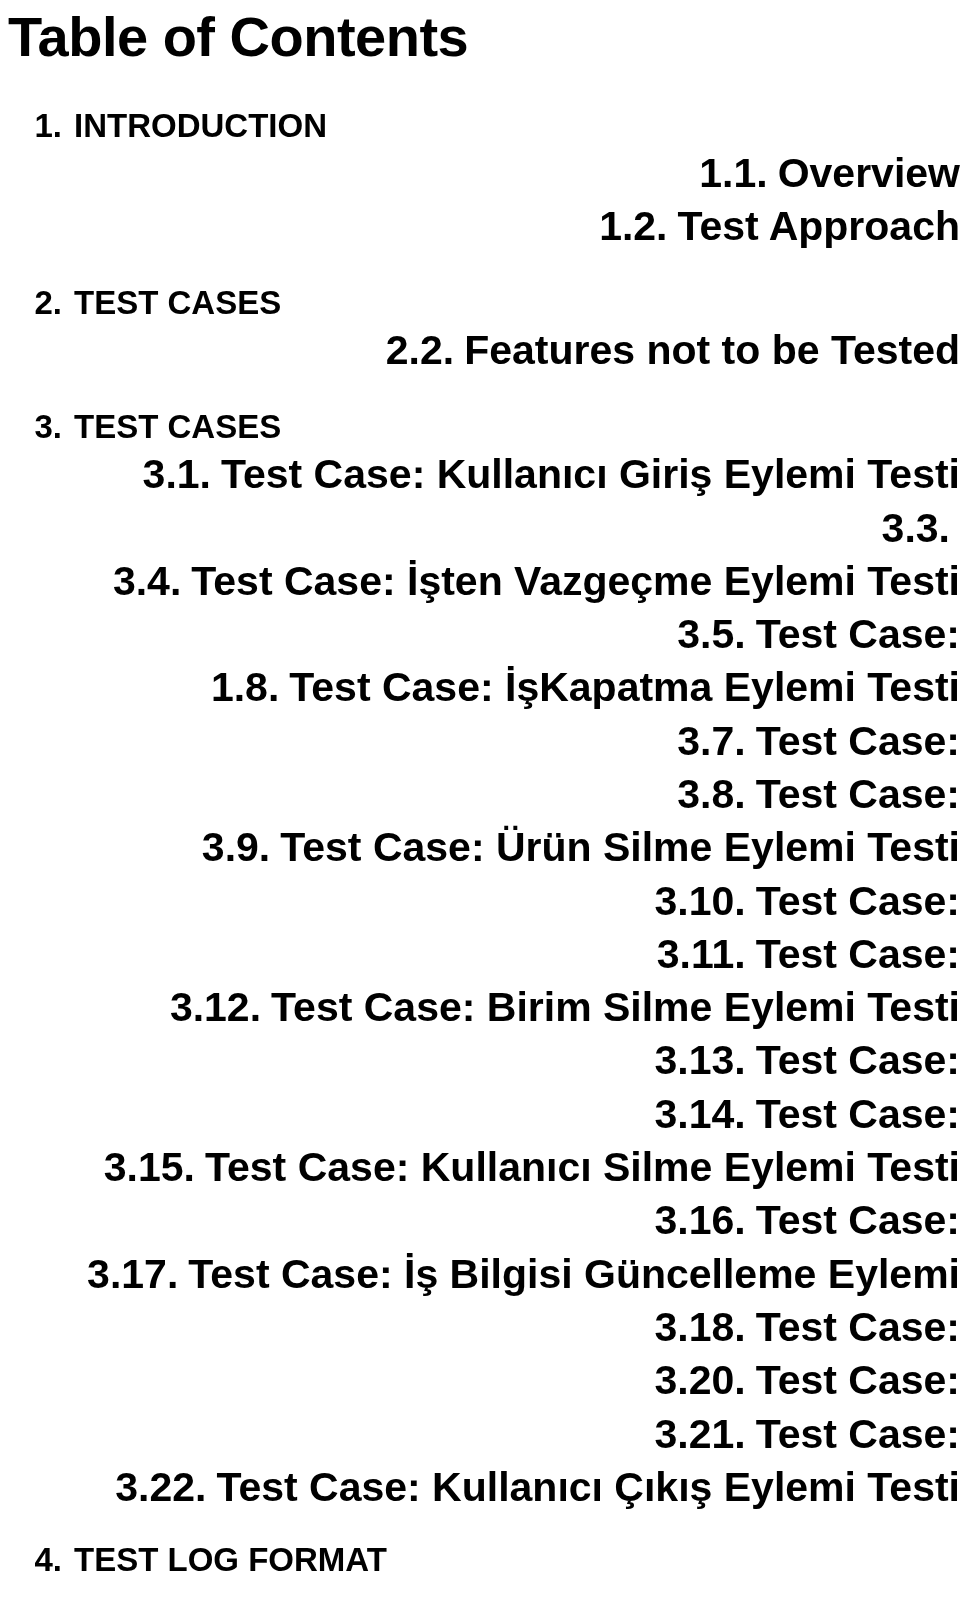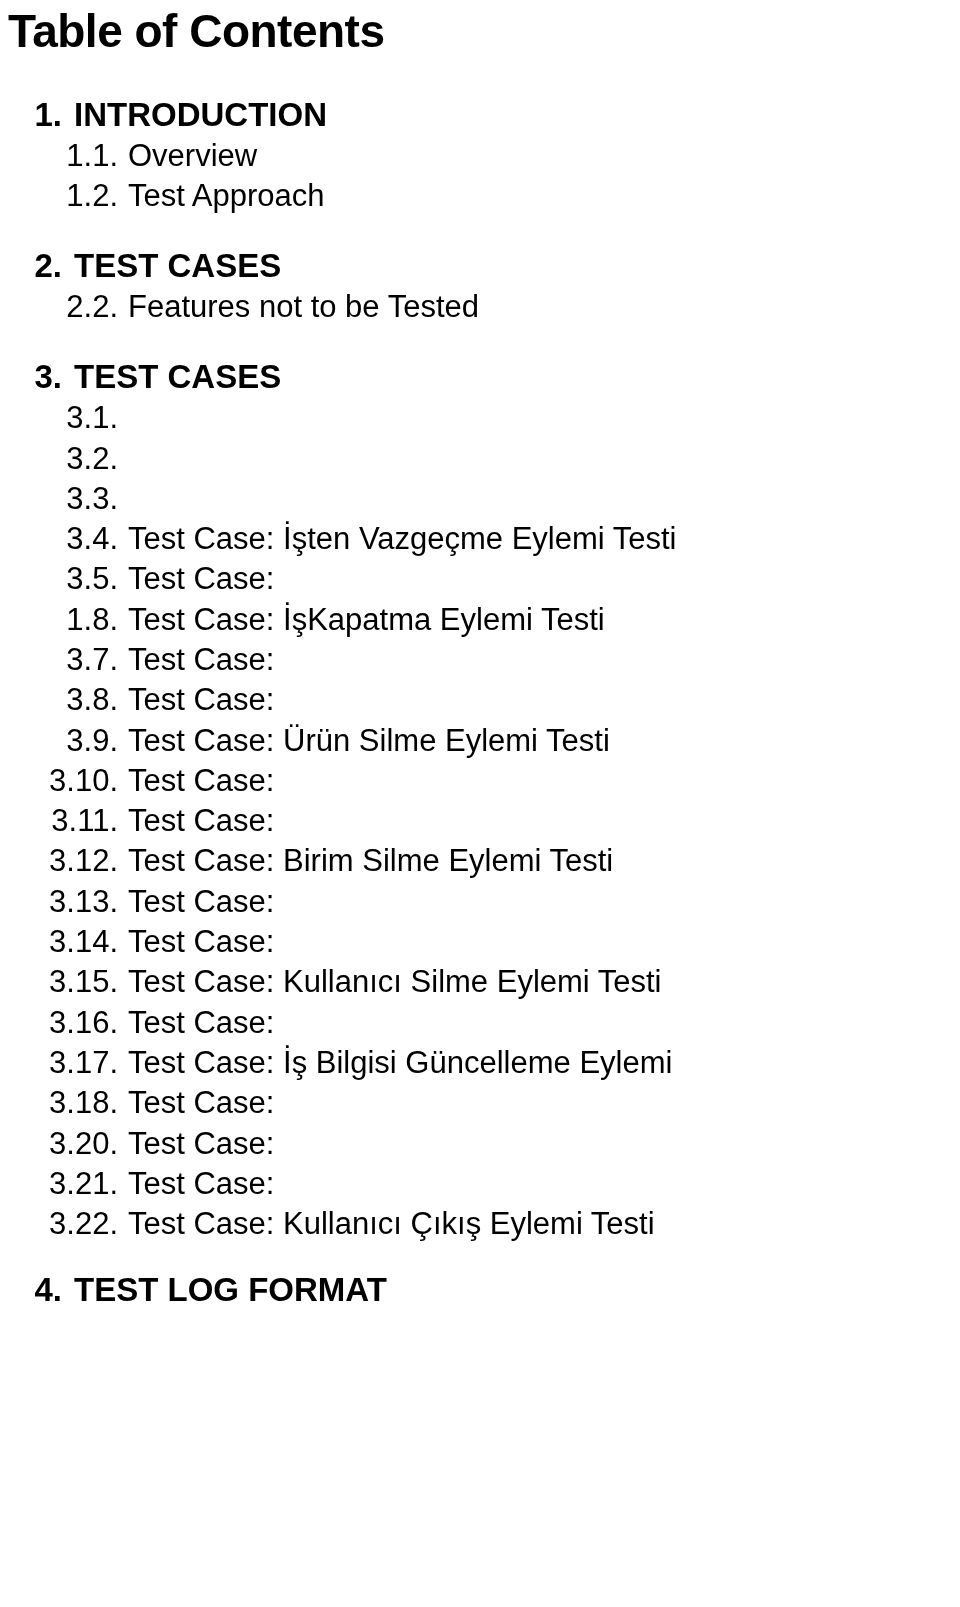--- a/index.html
+++ b/index.html
@@ -15,21 +15,21 @@
     overflow: hidden;
   }
   .page {
     position: relative;
     width: 960px;
     height: 1607px;
     padding: 0;
     box-sizing: border-box;
   }
   .toc-title {
-    font-size: 46px;
+    font-size: 56px;
     font-weight: bold;
     letter-spacing: -0.5px;
     margin: 6px 0 0 8px;
     line-height: 1.1;
   }
   .toc-list {
     margin: 0;
     padding: 0;
     list-style: none;
   }
@@ -49,23 +49,24 @@
   
   .lvl1 {
     font-size: 33px;
     font-weight: bold;
     line-height: 1.24;
   }
   .lvl1 .num { width: 62px; padding-right: 12px; }
 
   
   .lvl2 {
-    font-size: 31px;
-    font-weight: normal;
+    font-size: 41px;
+    font-weight: bold;
     line-height: 1.30;
+    justify-content: flex-end;
   }
   .lvl2 .num { width: 118px; padding-right: 10px; }
 
   .sp-before-1 { margin-top: 38px; }
   .sp-before-2 { margin-top: 30px; }
   .sp-before-3 { margin-top: 30px; }
   .sp-before-4 { margin-top: 26px; }
 </style>
 </head>
 <body>
@@ -92,24 +93,21 @@
       <li class="toc-row lvl2">
         <span class="num">2.2.</span>
         <span class="label">Features not to be Tested</span>
       </li>
       <li class="toc-row lvl1 sp-before-3">
         <span class="num">3.</span>
         <span class="label">TEST CASES</span>
       </li>
       <li class="toc-row lvl2">
         <span class="num">3.1.</span>
-      </li>
-      <li class="toc-row lvl2">
-        <span class="num">3.2.</span>
-        <span class="label"></span>
+        <span class="label">Test Case: Kullanıcı Giriş  Eylemi Testi</span>
       </li>
       <li class="toc-row lvl2">
         <span class="num">3.3.</span>
         <span class="label"></span>
       </li>
       <li class="toc-row lvl2">
         <span class="num">3.4.</span>
         <span class="label">Test Case: İşten Vazgeçme  Eylemi Testi</span>
       </li>
       <li class="toc-row lvl2">

